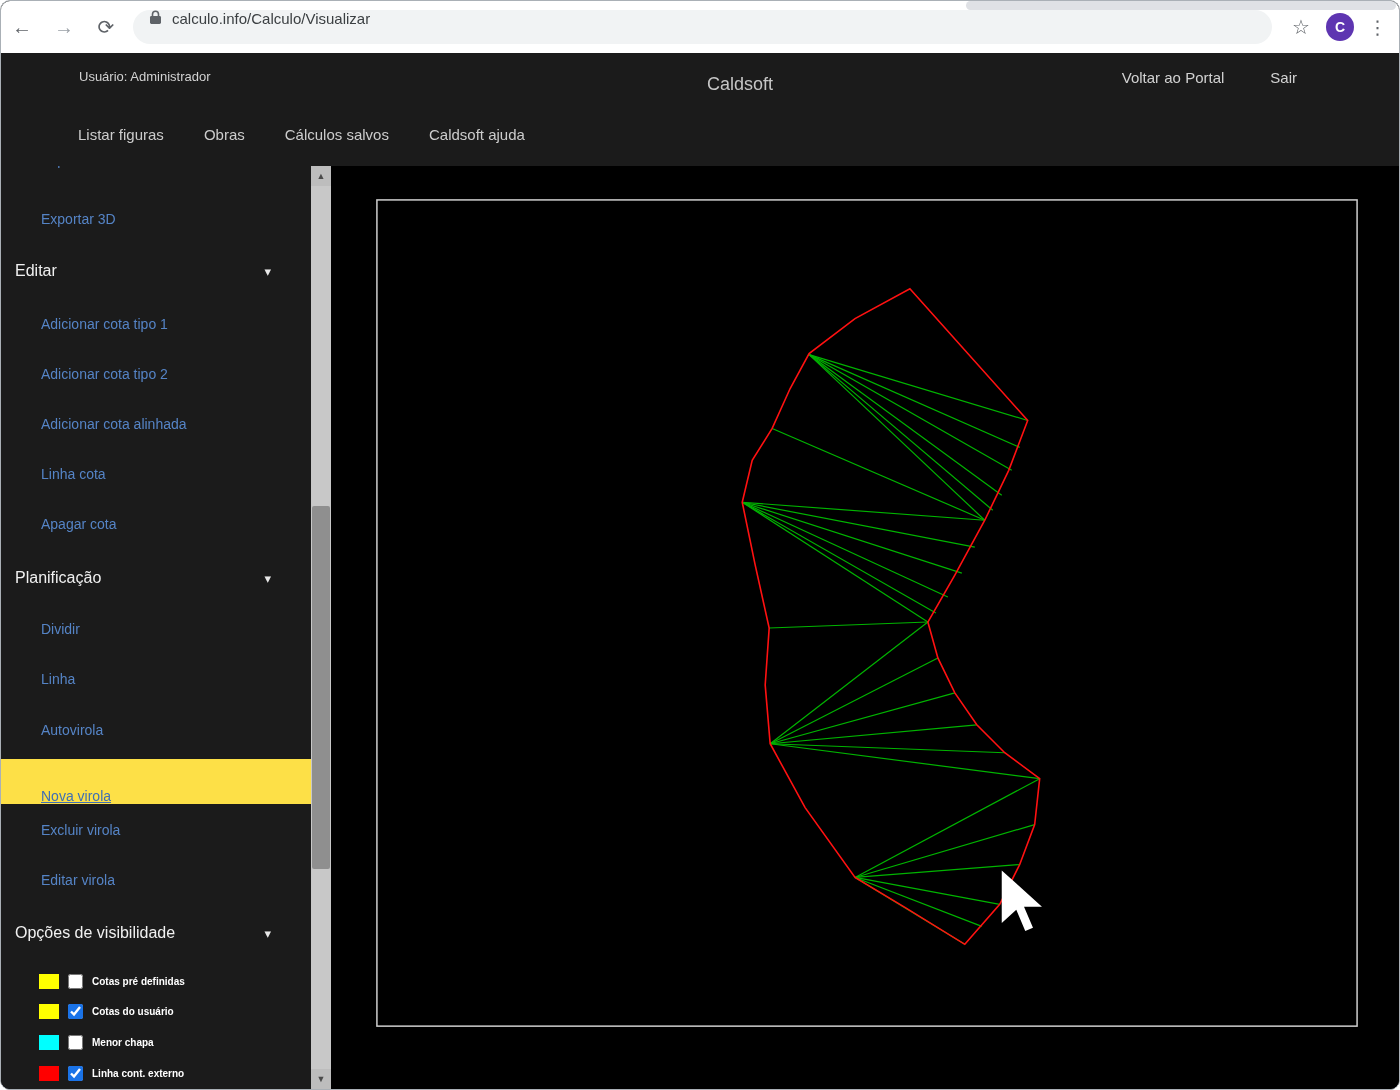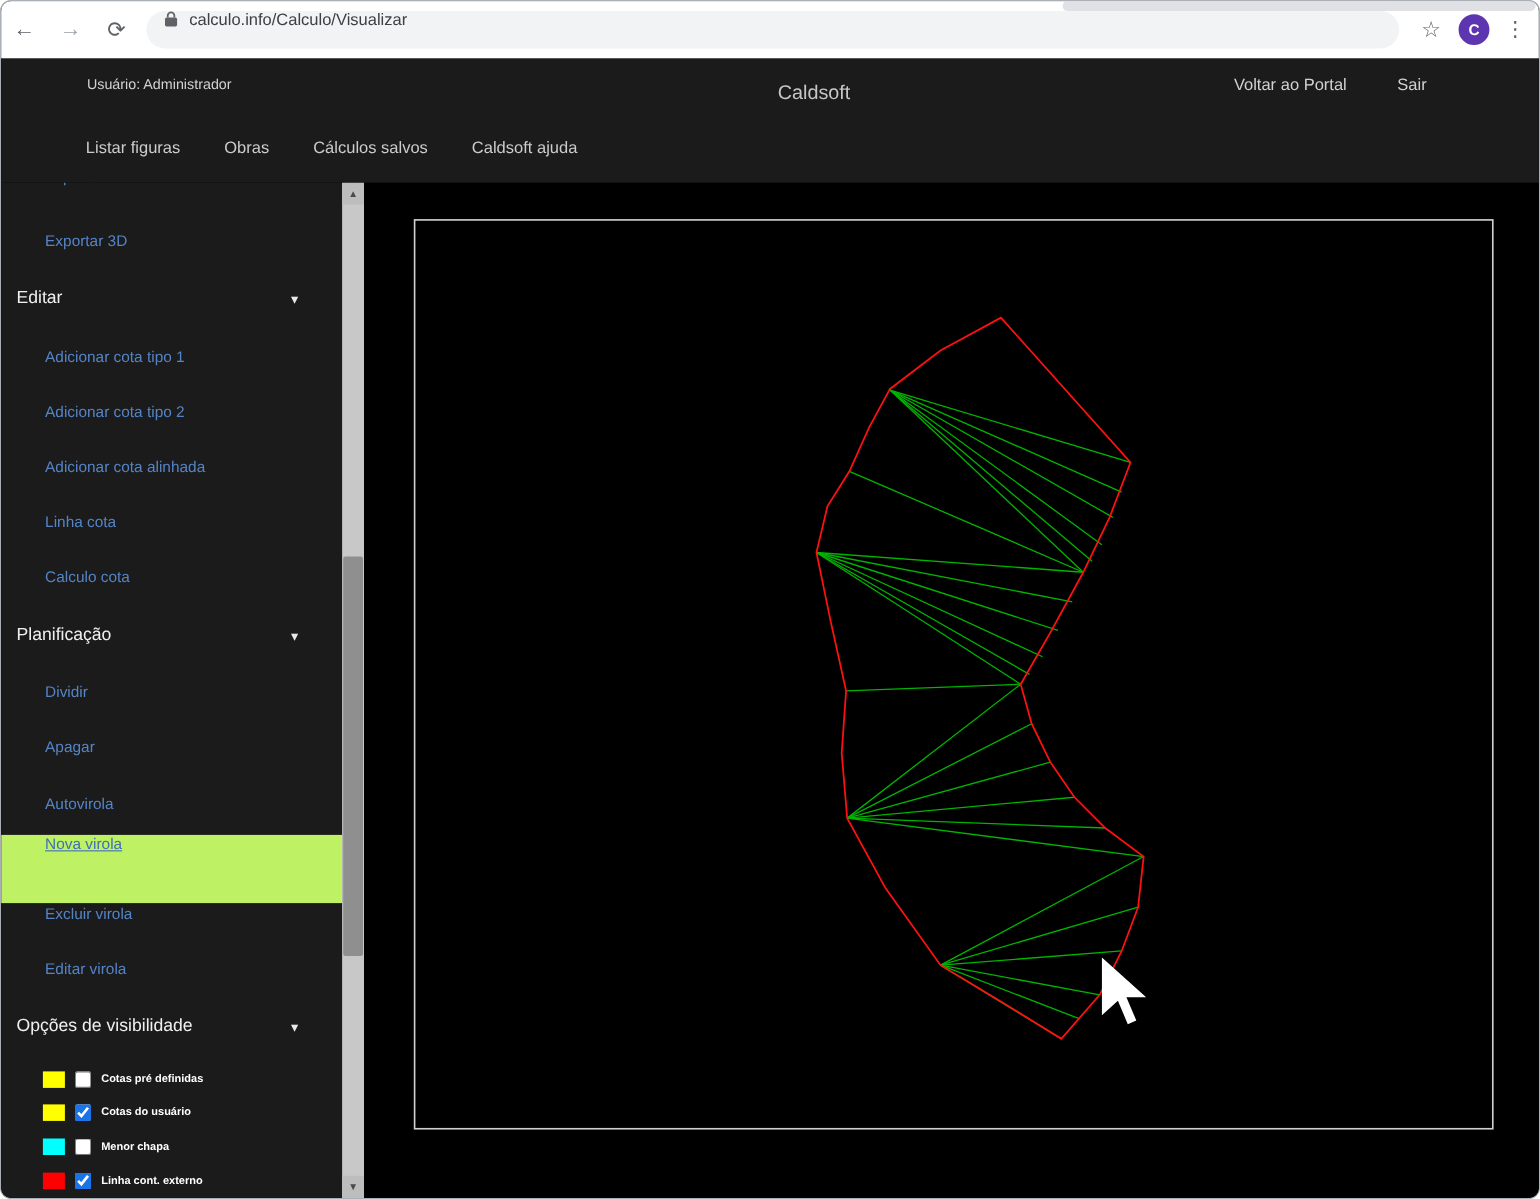--- a/index.html
+++ b/index.html
@@ -43,22 +43,22 @@
   
   .content{position:absolute;top:165px;left:0;right:0;bottom:0;display:flex;}
   .sidebar{position:relative;width:310px;flex:none;background:#1b1b1b;overflow:hidden;}
   .side-link{position:absolute;left:40px;font-size:14px;color:#5584c6;cursor:pointer;white-space:nowrap;}
   .side-header{
     position:absolute;left:14px;width:276px;font-size:16px;color:#f0f0f0;
     display:flex;justify-content:space-between;align-items:center;padding-right:20px;cursor:pointer;
   }
   .chev{font-size:13px;color:#e8e8e8;}
   .active-row{
-    position:absolute;left:0;right:0;top:593px;height:62px;background:#bef264;
-    display:flex;align-items:flex-start;padding-left:40px;cursor:pointer;
+    position:absolute;left:0;right:0;top:593px;height:45px;background:#fde047;
+    display:flex;align-items:flex-end;padding-left:40px;cursor:pointer;
   }
   .active-row .side-link-active{font-size:14px;color:#3f6fb5;text-decoration:underline;}
   .vis-row{position:absolute;left:38px;display:flex;align-items:center;gap:9px;height:20px;cursor:pointer;}
   .swatch{width:20px;height:15px;flex:none;}
   .vis-row input[type=checkbox]{width:15px;height:15px;accent-color:#1a73e8;margin:0;cursor:pointer;}
   .vis-label{font-size:10px;color:#ffffff;font-weight:bold;white-space:nowrap;}
 
   
   .scrollbar{width:20px;flex:none;background:#c8c8c8;position:relative;}
   .sb-btn{position:absolute;left:0;width:20px;height:20px;background:#bdbdbd;color:#4a4a4a;
@@ -116,28 +116,28 @@
       <div class="side-link" style="top:45px">Exportar 3D</div>
 
       <div class="side-header" style="top:96px">
         <span>Editar</span>
         <span class="chev">▾</span>
       </div>
       <div class="side-link" style="top:150px">Adicionar cota tipo 1</div>
       <div class="side-link" style="top:200px">Adicionar cota tipo 2</div>
       <div class="side-link" style="top:250px">Adicionar cota alinhada</div>
       <div class="side-link" style="top:300px">Linha cota</div>
-      <div class="side-link" style="top:350px">Calculo cota</div>
+      <div class="side-link" style="top:350px">Apagar cota</div>
 
       <div class="side-header" style="top:403px">
         <span>Planificação</span>
         <span class="chev">▾</span>
       </div>
       <div class="side-link" style="top:455px">Dividir</div>
-      <div class="side-link" style="top:505px">Apagar</div>
+      <div class="side-link" style="top:505px">Linha</div>
       <div class="side-link" style="top:556px">Autovirola</div>
       <div class="active-row">
         <span class="side-link-active">Nova virola</span>
       </div>
       <div class="side-link" style="top:656px">Excluir virola</div>
       <div class="side-link" style="top:706px">Editar virola</div>
 
       <div class="side-header" style="top:758px">
         <span>Opções de visibilidade</span>
         <span class="chev">▾</span>

